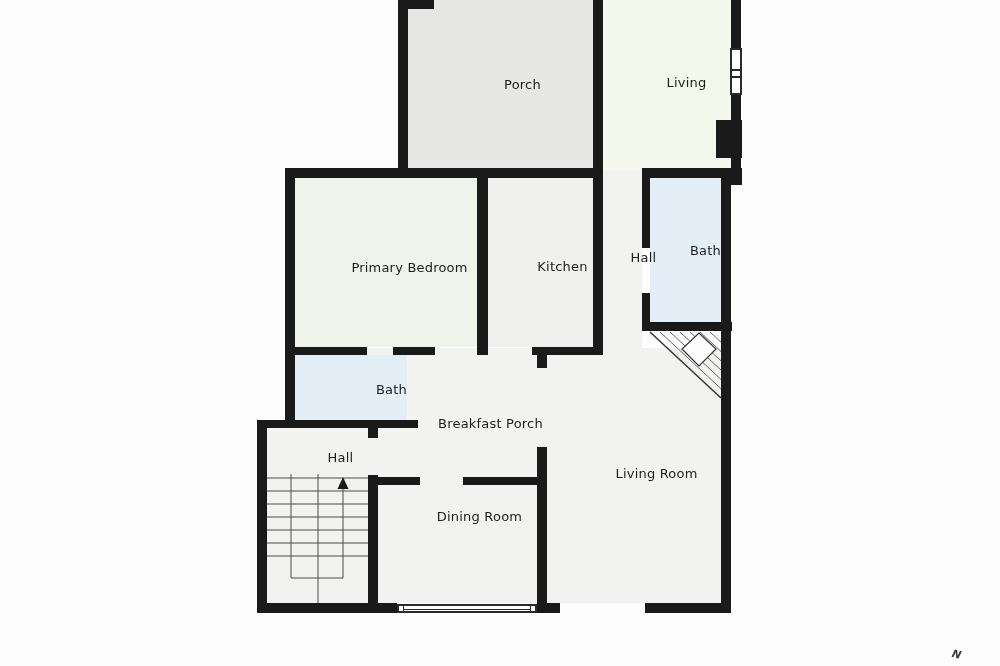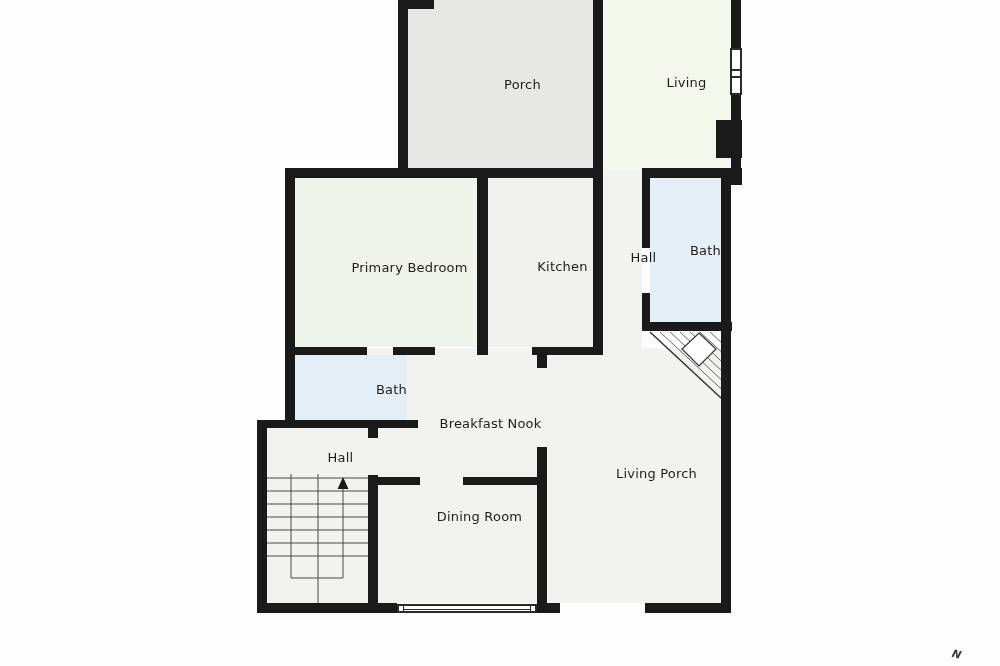--- a/index.html
+++ b/index.html
@@ -121,18 +121,18 @@
   </svg>
 
   <span class="room-label" style="left:500px;top:84px;">Porch</span>
   <span class="room-label" style="left:664px;top:82px;">Living</span>
   <span class="room-label" style="left:387px;top:267px;">Primary Bedroom</span>
   <span class="room-label" style="left:540px;top:266px;">Kitchen</span>
   <span class="room-label" style="left:621px;top:257px;">Hall</span>
   <span class="room-label" style="left:683px;top:250px;">Bath</span>
   <span class="room-label" style="left:369px;top:389px;">Bath</span>
   <span class="room-label" style="left:318px;top:457px;">Hall</span>
-  <span class="room-label" style="left:468px;top:423px;">Breakfast Nook</span>
+  <span class="room-label" style="left:468px;top:423px;">Breakfast Porch</span>
   <span class="room-label" style="left:457px;top:516px;">Dining Room</span>
-  <span class="room-label" style="left:634px;top:473px;">Living Porch</span>
+  <span class="room-label" style="left:634px;top:473px;">Living Room</span>
 
   <span id="compass">N</span>
 </div>
 
 </body></html>

